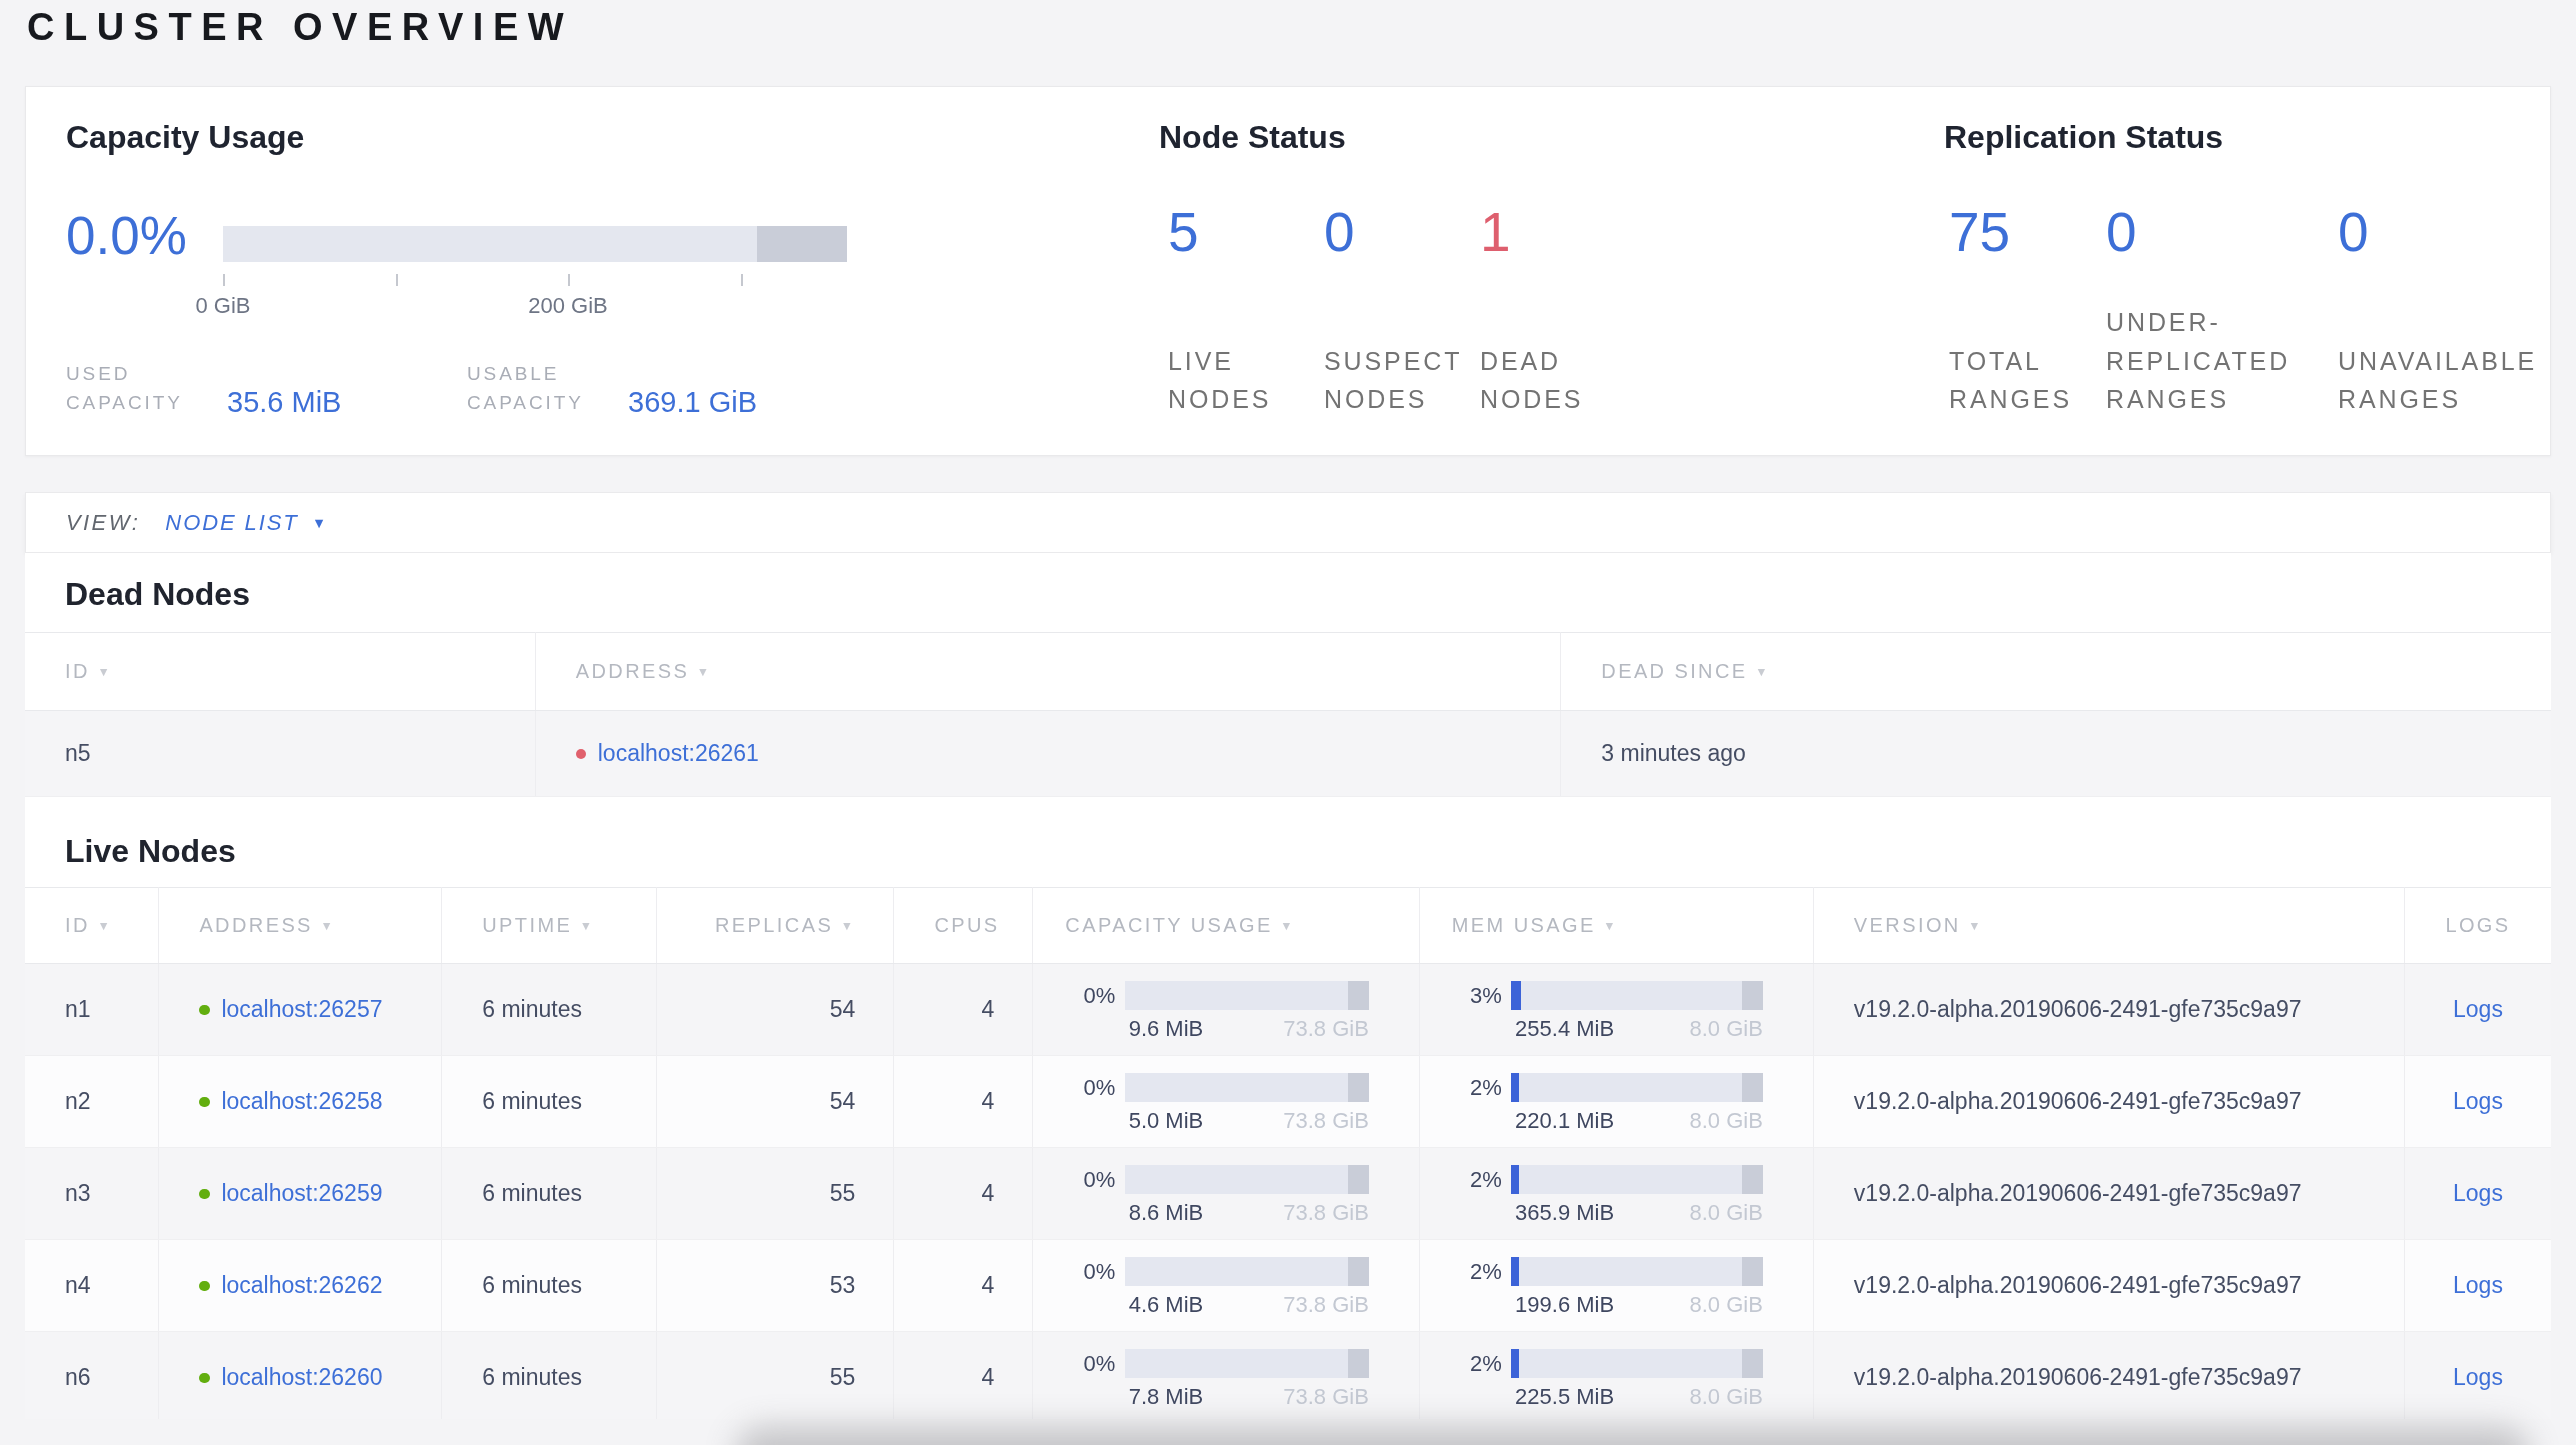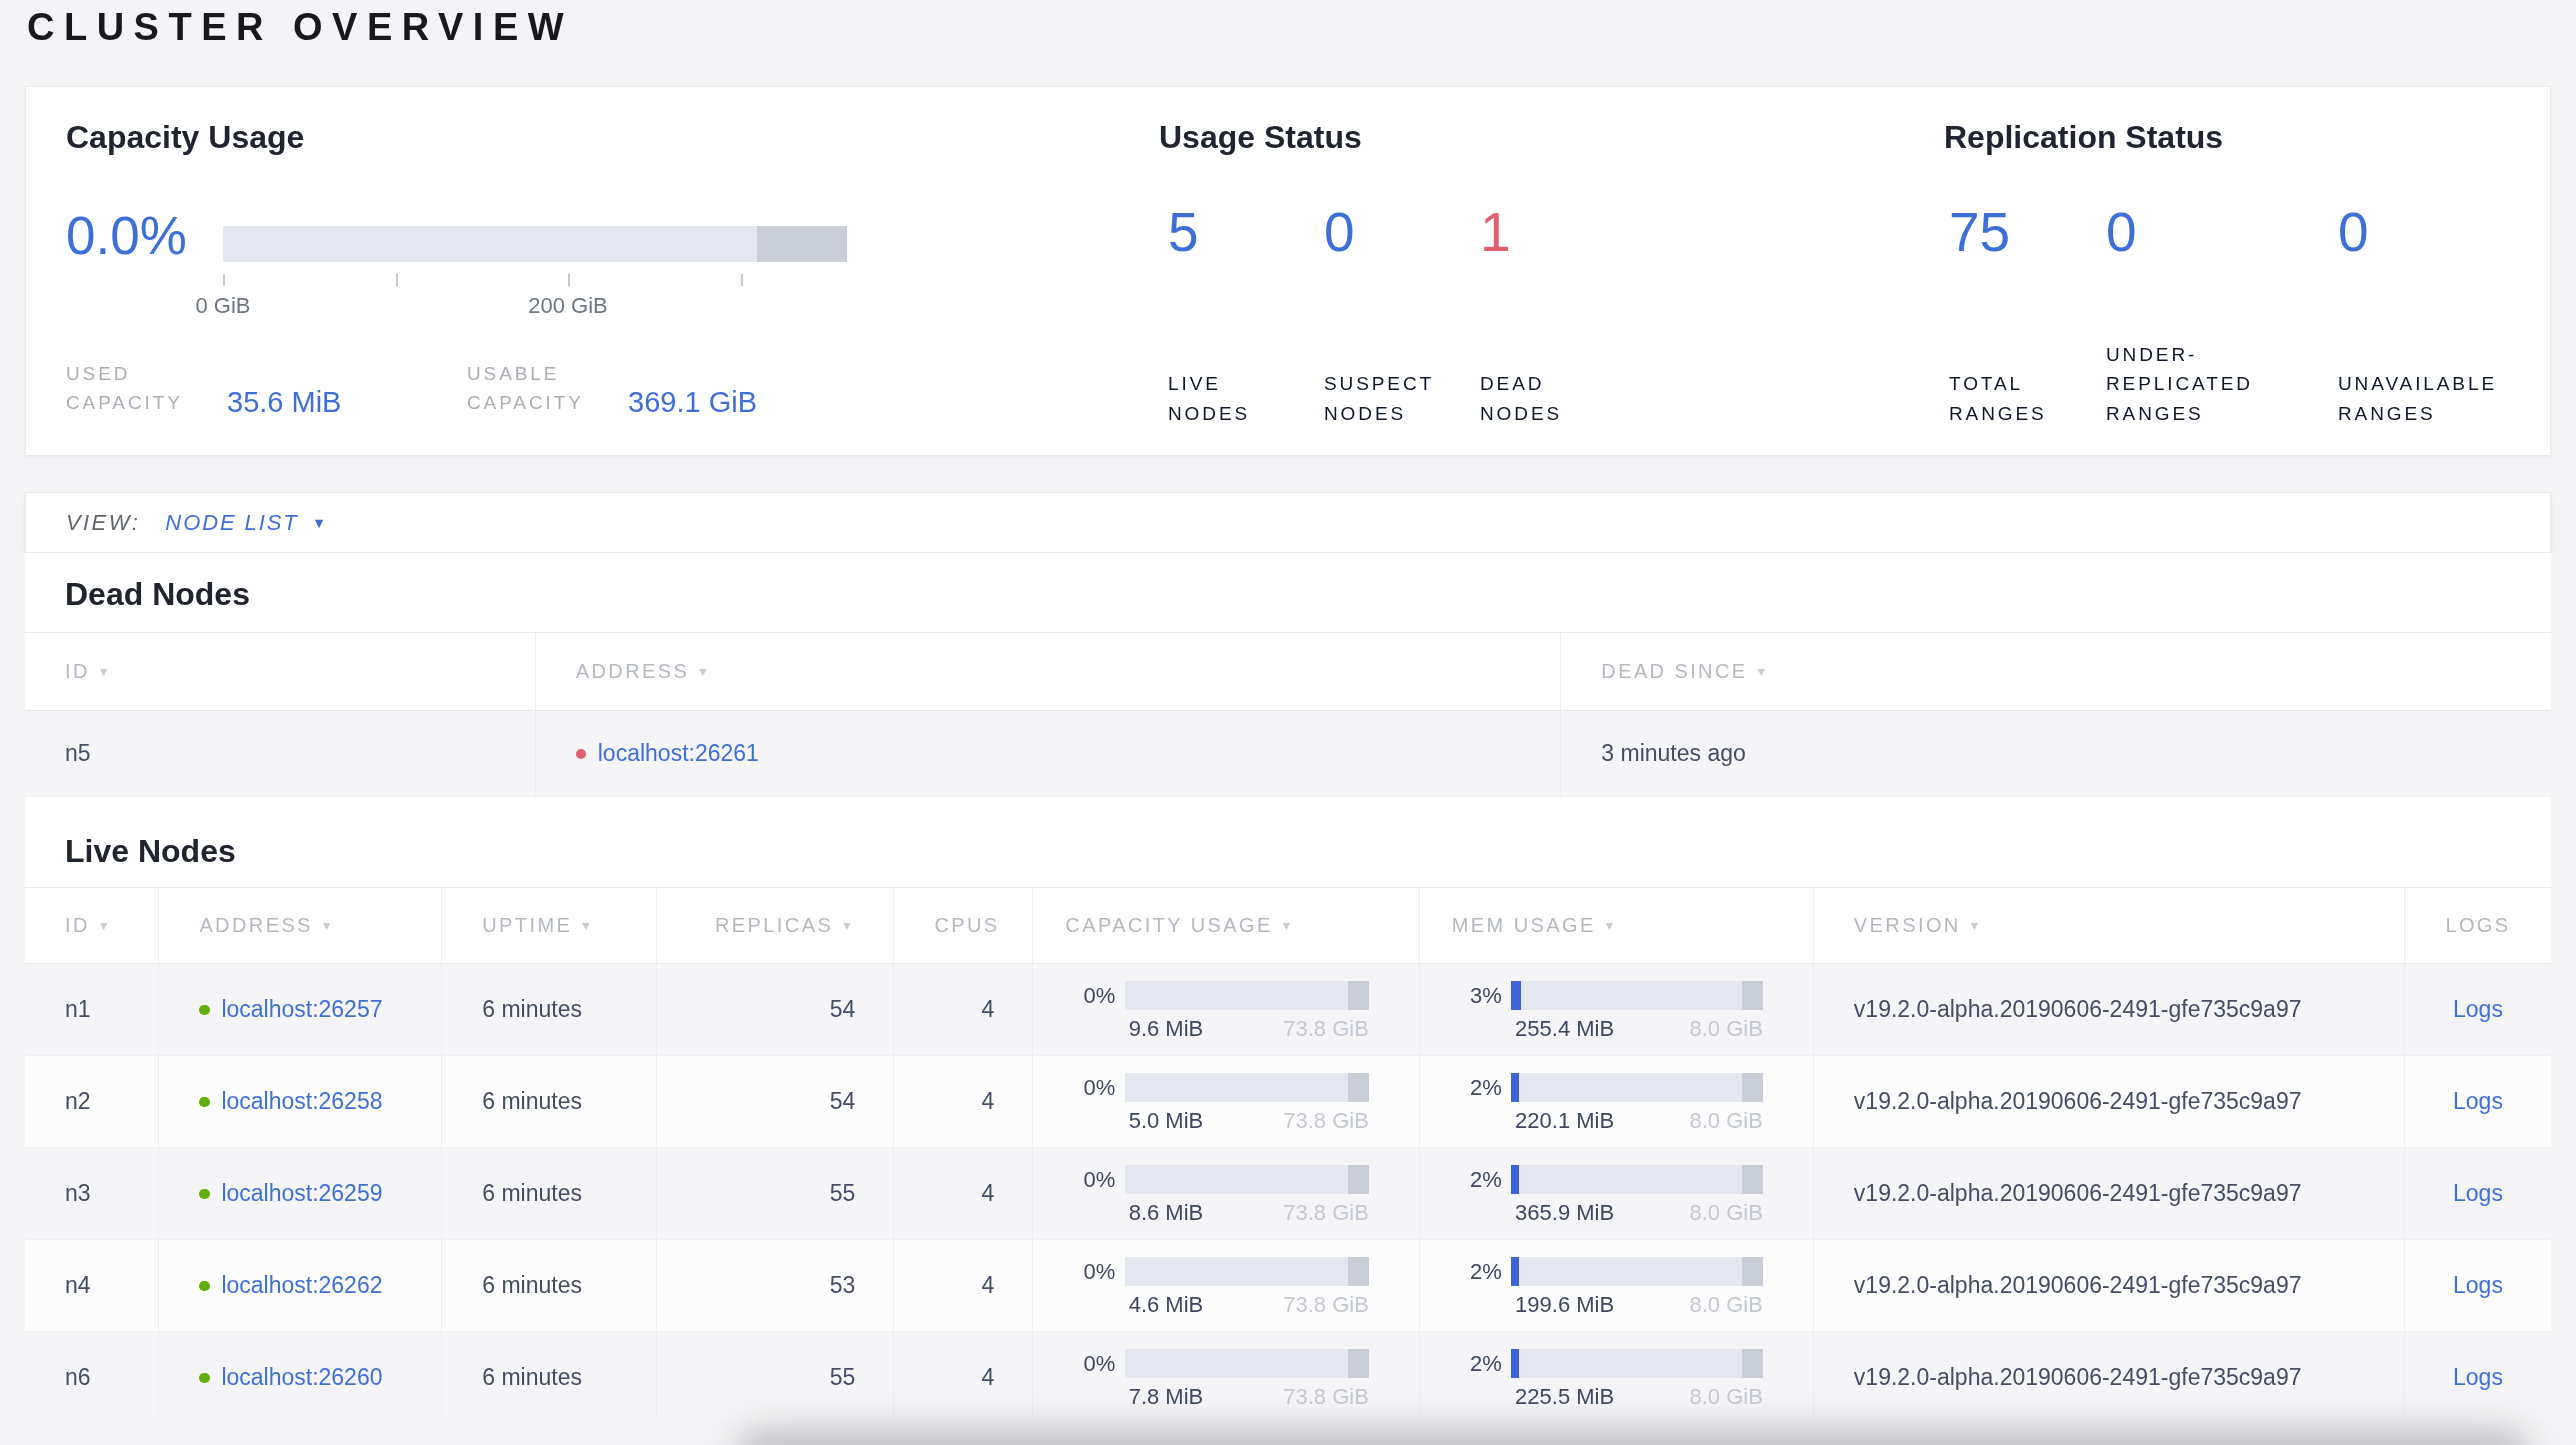--- a/index.html
+++ b/index.html
@@ -17,22 +17,22 @@
   
   .summary-card{
     position:absolute;left:25px;top:86px;width:2526px;height:370px;
     background:#fff;border:1px solid #e9e9eb;box-sizing:border-box;
     box-shadow:0 1px 2.9px rgba(0,0,0,.04);
   }
   .sec-title{position:absolute;top:32px;font-size:32px;font-weight:600;color:#1f2430;}
   .big-num{position:absolute;top:118px;font-size:55px;font-weight:400;line-height:1;}
   .blue{color:#3d6fd7;} .red{color:#de5f6e;}
   .stat-label{
-    position:absolute;bottom:27px;
-    font-size:19px;letter-spacing:2.9px;color:#0f172a;line-height:1.55;
+    position:absolute;bottom:36px;
+    font-size:25px;letter-spacing:2.9px;color:#737373;line-height:1.55;
     text-transform:uppercase;
   }
   
   .cap-pct{position:absolute;left:40px;top:122px;font-size:53px;font-weight:500;color:#3d6fd7;line-height:1;}
   .cap-bar{position:absolute;left:197px;top:139px;width:624px;height:36px;background:#e4e7ef;}
   .cap-bar .endseg{position:absolute;right:0;top:0;bottom:0;width:90px;background:#c9cdd8;}
   .cap-tick{position:absolute;top:187px;width:1.9px;height:12.4px;background:#c5c8cf;}
   .cap-tick-label{
     position:absolute;top:206px;transform:translateX(-50%);
     font-size:22px;color:#6e7585;
@@ -122,21 +122,21 @@
 
   <div class="cap-stat" style="left:40px">
     <span class="lbl">USED CAPACITY</span>
     <span class="val">35.6 MiB</span>
   </div>
   <div class="cap-stat" style="left:441px">
     <span class="lbl">USABLE CAPACITY</span>
     <span class="val">369.1 GiB</span>
   </div>
 
-  <div class="sec-title" style="left:1133px">Usage Status</div>
+  <div class="sec-title" style="left:1133px">Node Status</div>
   <div class="big-num blue" style="left:1142px">5</div>
   <div class="big-num blue" style="left:1298px">0</div>
   <div class="big-num red" style="left:1454px">1</div>
   <div class="stat-label" style="left:1142px;width:124px">LIVE NODES</div>
   <div class="stat-label" style="left:1298px;width:124px">SUSPECT NODES</div>
   <div class="stat-label" style="left:1454px;width:124px">DEAD NODES</div>
 
   <div class="sec-title" style="left:1918px">Replication Status</div>
   <div class="big-num blue" style="left:1923px">75</div>
   <div class="big-num blue" style="left:2080px">0</div>

